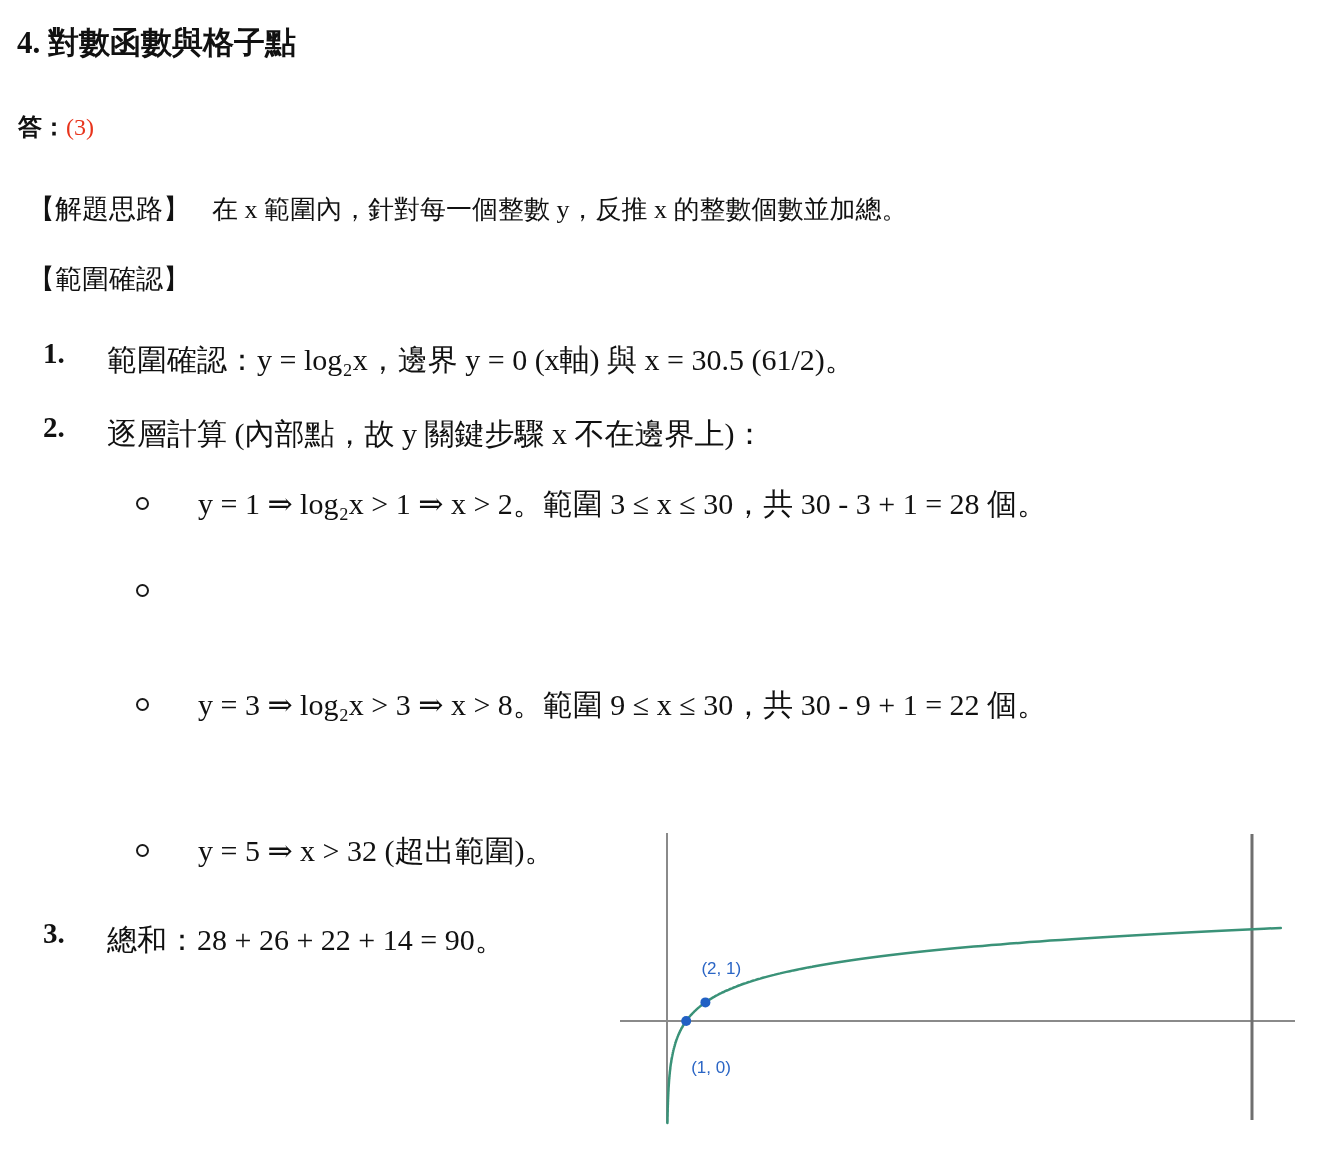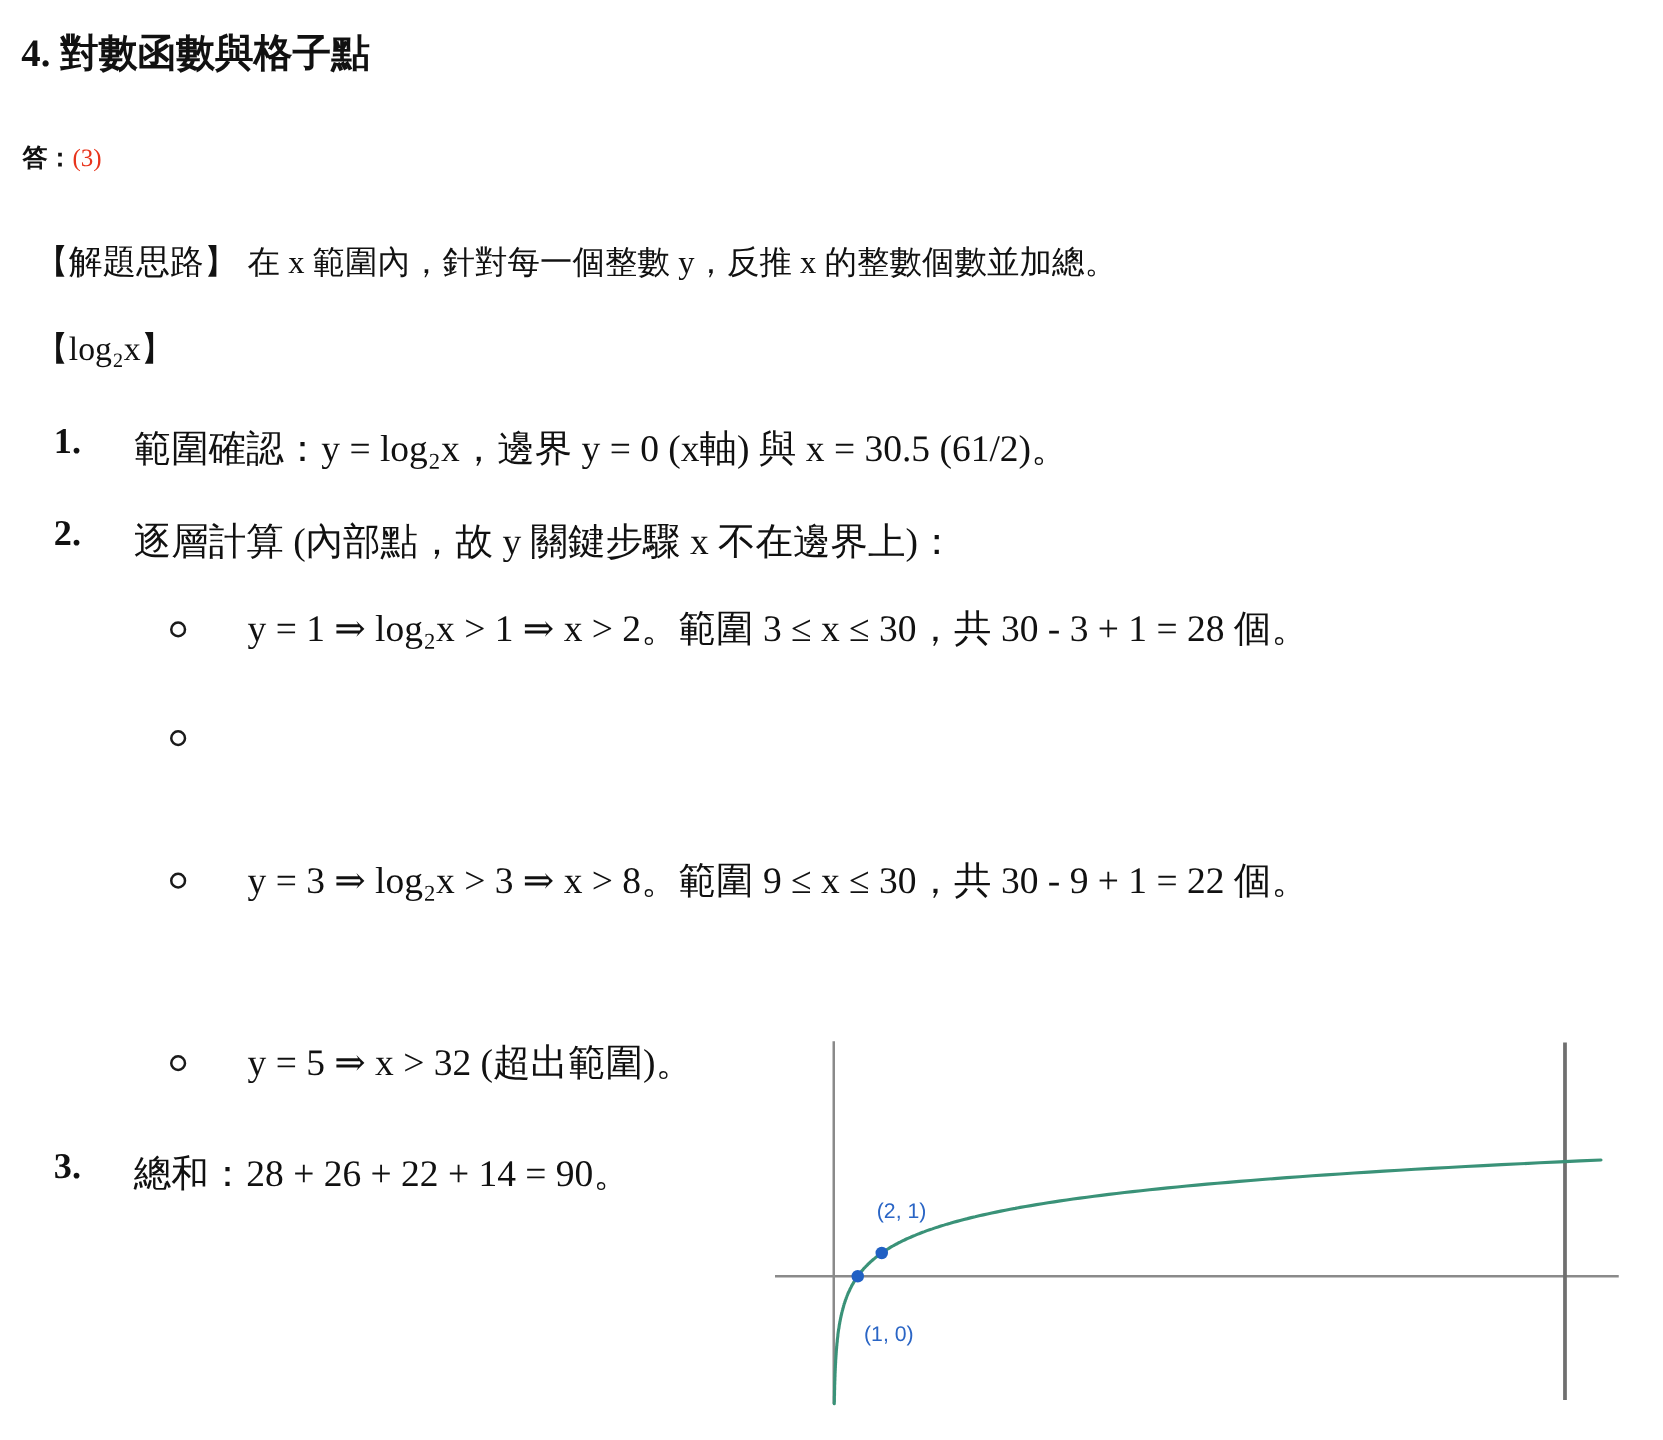--- a/index.html
+++ b/index.html
@@ -12,30 +12,30 @@
     overflow:hidden;
   }
   .page{position:absolute;inset:0;border-radius:12px;}
   .title{
     position:absolute;left:17px;top:24px;
     font-size:31px;font-weight:700;line-height:38px;
     white-space:nowrap;margin:0;
   }
   .answer{
     position:absolute;left:18px;top:108px;
-    font-size:20px;line-height:38px;white-space:nowrap;text-align:right;
+    font-size:24px;line-height:38px;white-space:nowrap;text-align:right;
   }
   .answer-label{font-weight:700;}
   .answer-value{color:#e8341c;}
   .idea{
     position:absolute;left:28px;top:192px;
     font-size:26px;line-height:34px;white-space:nowrap;
   }
   .hdr{font-weight:400;font-size:27px;}
-  .idea-text{margin-left:8px;}
+  .idea-text{margin-left:22px;}
   .steps-header{
     position:absolute;left:28px;top:262px;
     line-height:34px;white-space:nowrap;
   }
   .step{position:absolute;left:0;width:100%;height:44px;}
   .step-num{
     position:absolute;left:43px;top:0;
     font-size:29px;font-weight:700;line-height:32px;
   }
   .step-text{
@@ -61,21 +61,21 @@
 <div class="page">
 
   <h1 class="title">4. 對數函數與格子點</h1>
 
   <div class="answer"><span class="answer-label">答：</span><span class="answer-value">(3)</span></div>
 
   <div class="idea">
     <span class="hdr">【解題思路】</span><span class="idea-text">在 x 範圍內，針對每一個整數 y，反推 x 的整數個數並加總。</span>
   </div>
 
-  <div class="steps-header hdr">【log₂x】</div>
+  <div class="steps-header hdr">【範圍確認】</div>
 
   <div class="step" style="top:337px">
     <span class="step-num">1.</span>
     <span class="step-text">範圍確認：y = log₂x，邊界 y = 0 (x軸) 與 x = 30.5 (61/2)。</span>
   </div>
 
   <div class="step" style="top:411px">
     <span class="step-num">2.</span>
     <span class="step-text">逐層計算 (內部點，故 y 關鍵步驟 x 不在邊界上)：</span>
   </div>

